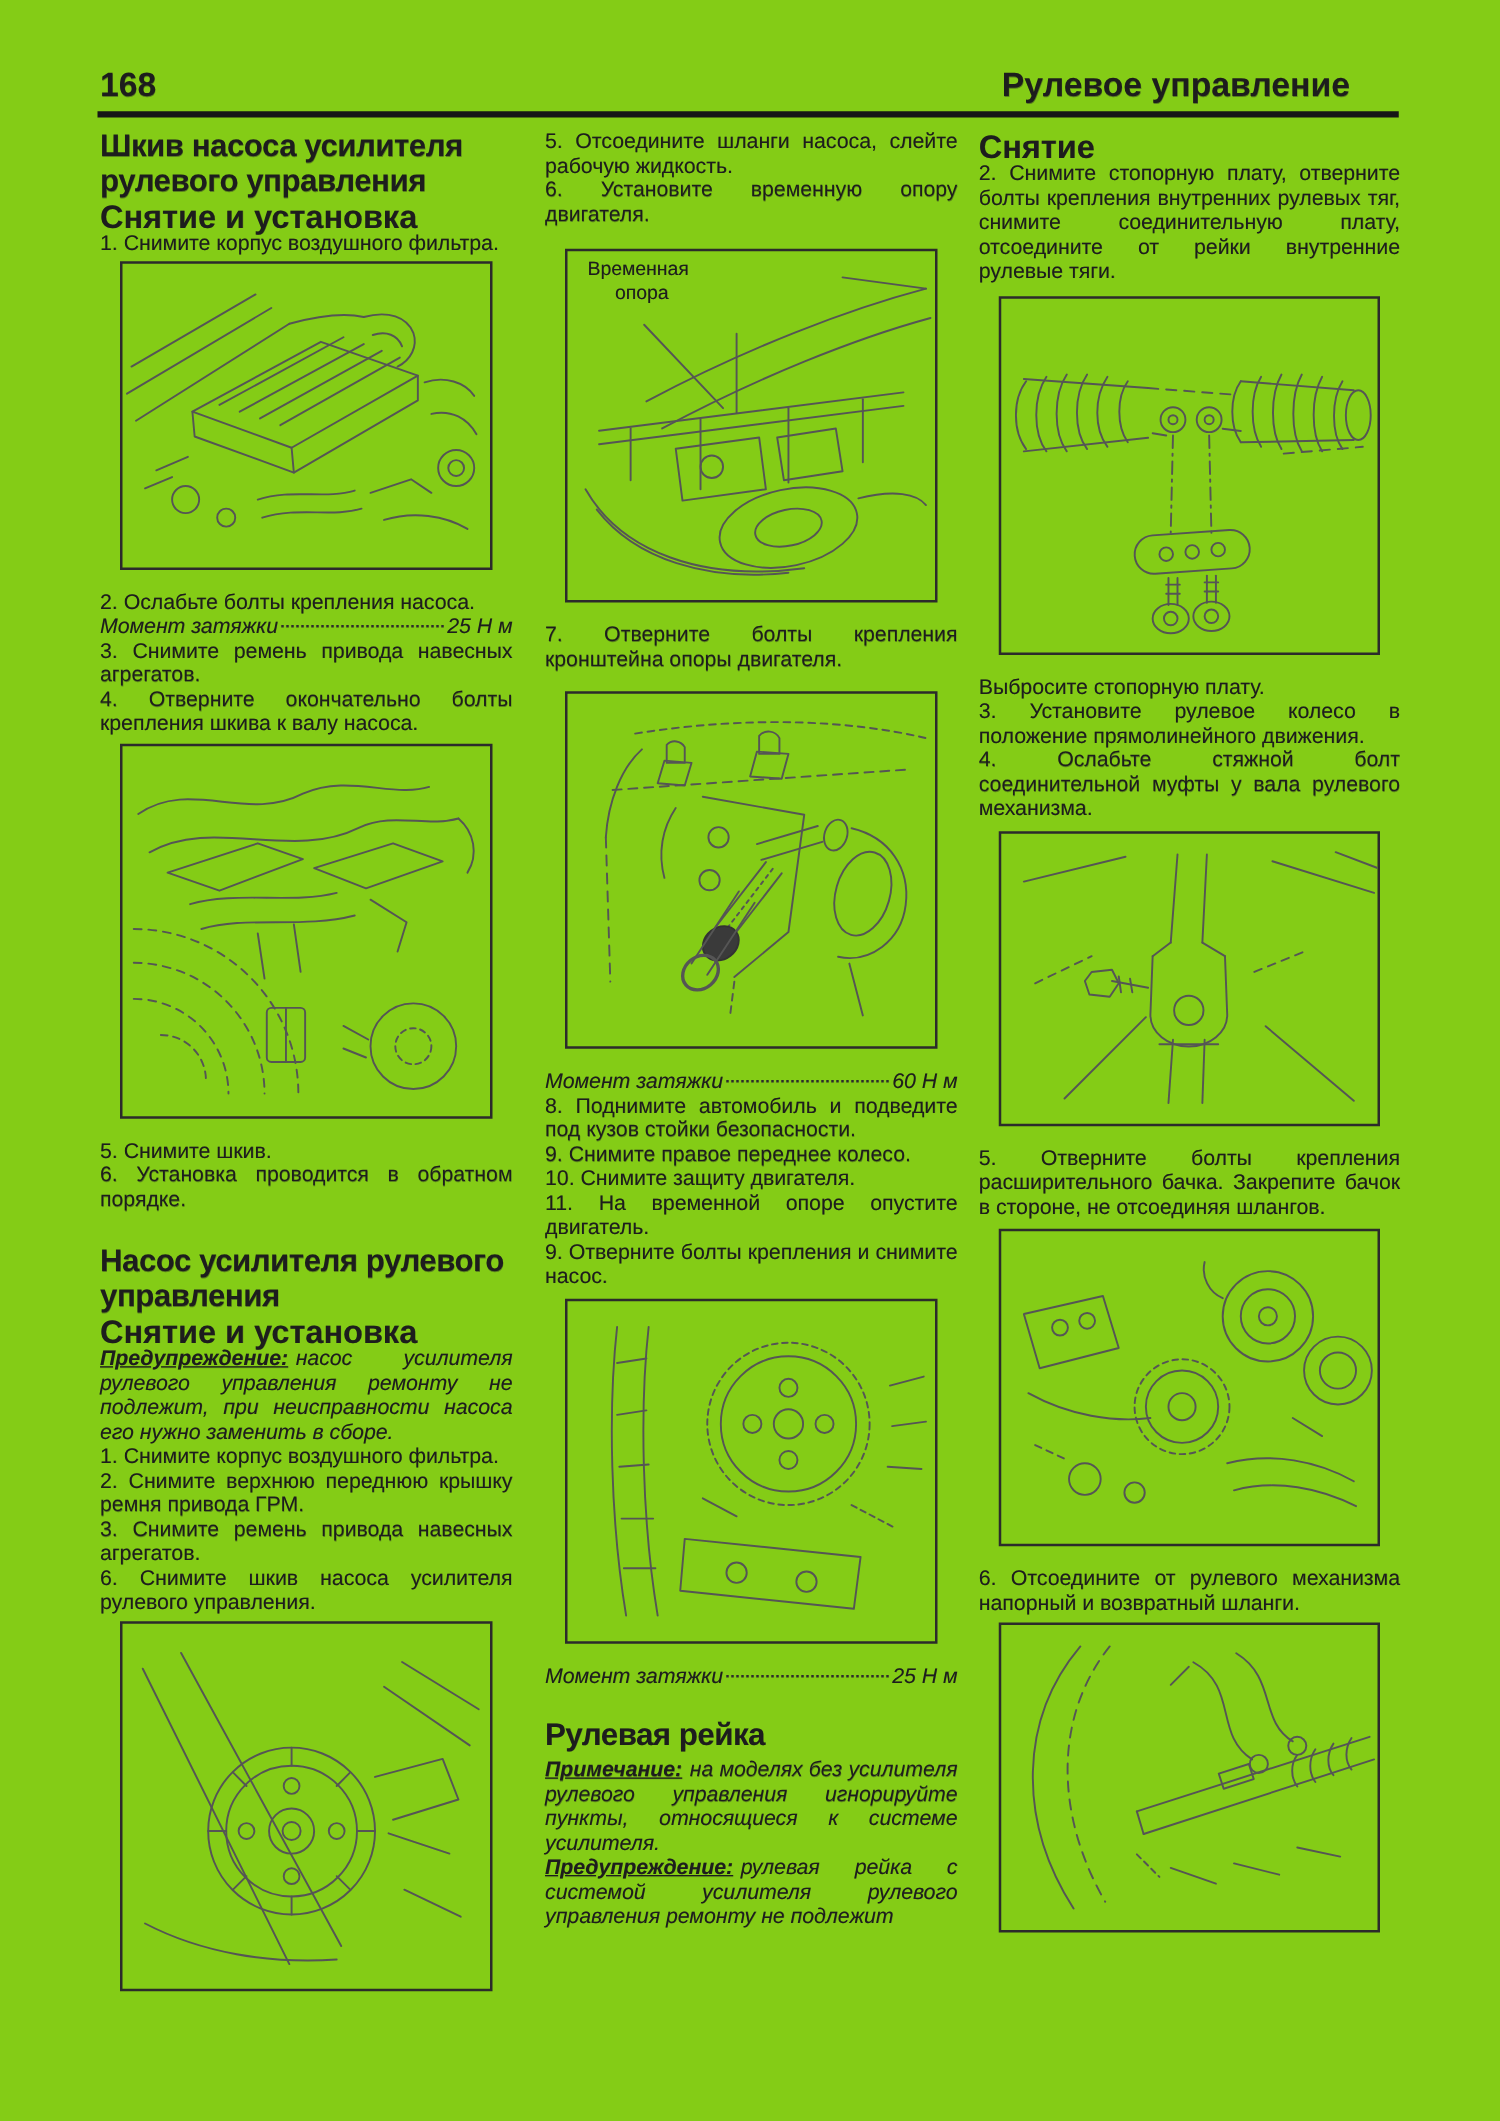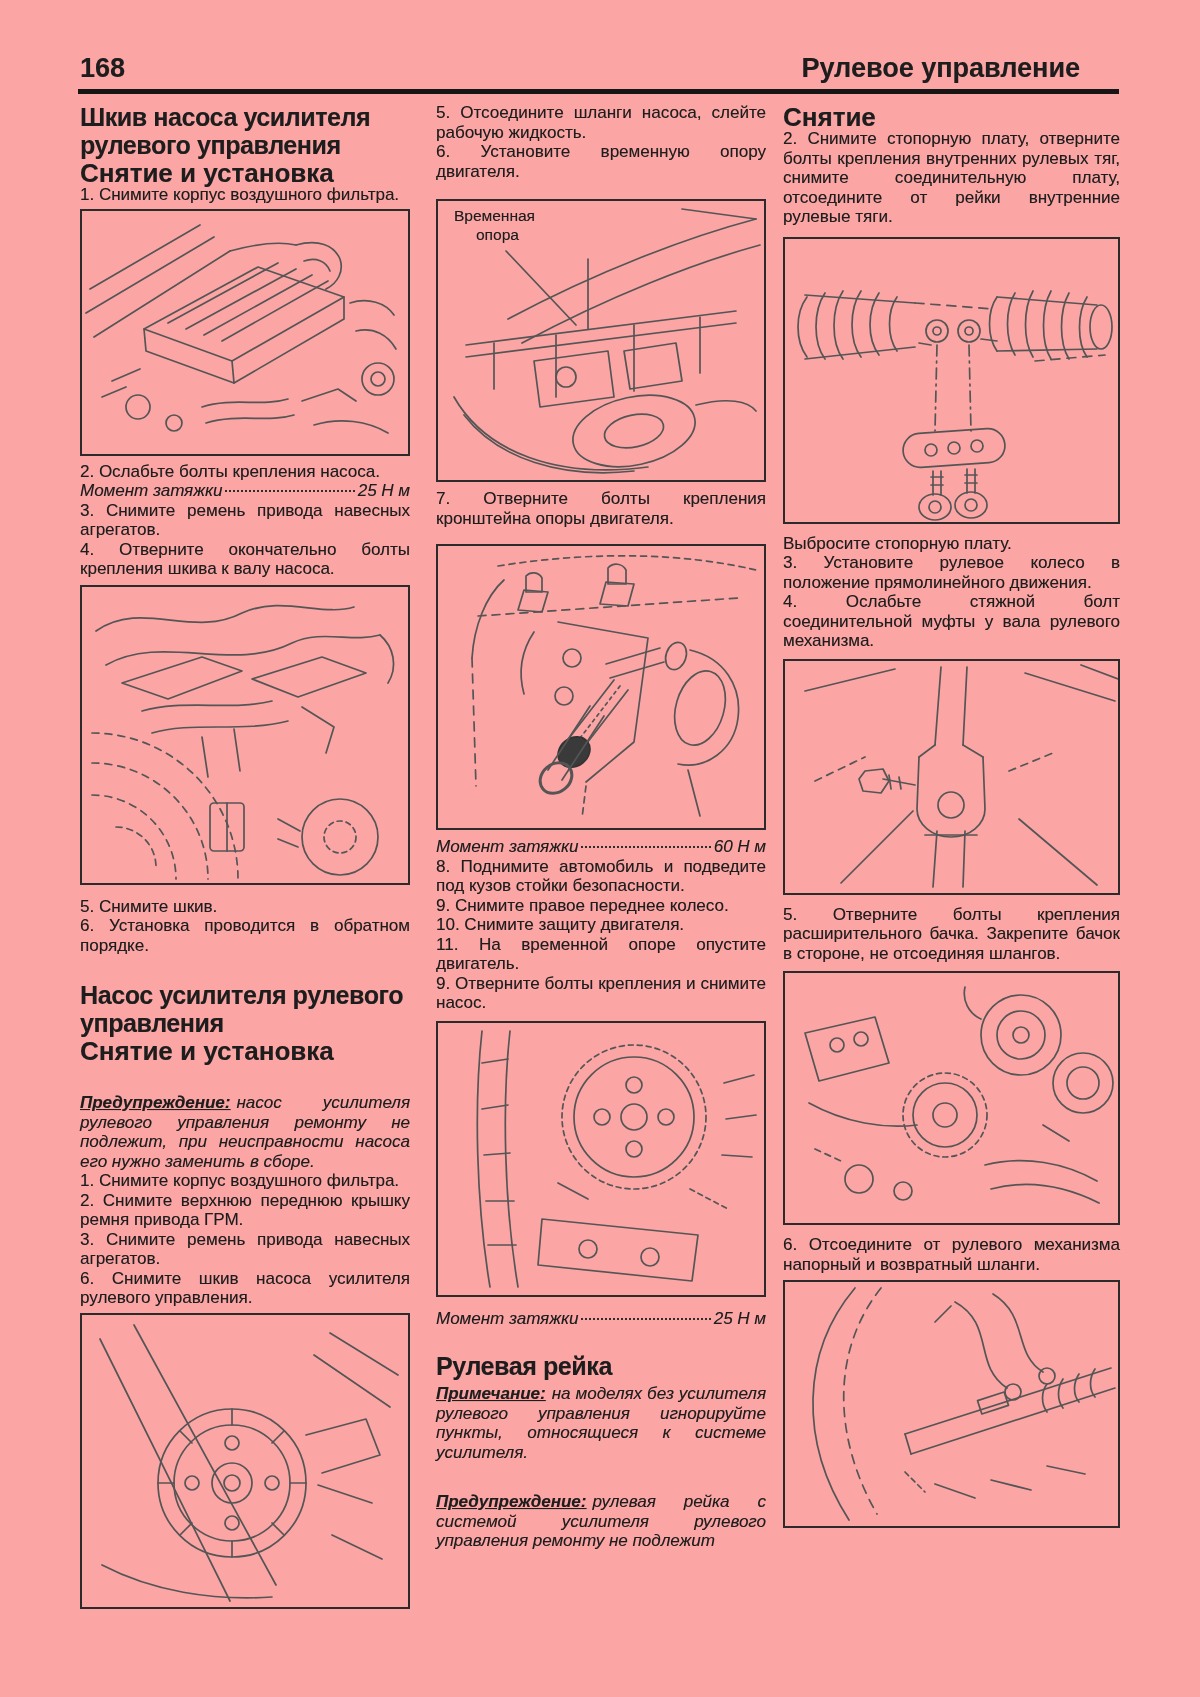--- a/index.html
+++ b/index.html
@@ -1,40 +1,40 @@
 <!DOCTYPE html>
 <html><head>
 <meta charset="utf-8">
 <style>
   html,body { margin:0; padding:0; background:#d8d6d2; }
   .page {
     position:relative; width:1200px; height:1697px; margin:0 auto;
-    background:#fca5a5; color:#1d1d1d;
+    background:#84cc16; color:#1d1d1d;
     font-family:"Liberation Sans", sans-serif;
     overflow:hidden;
     text-shadow:0.25px 0.25px 0.35px rgba(40,40,40,0.45);
   }
   .pagenum { position:absolute; left:80px; top:53px; font-size:27px; font-weight:bold; }
   .pagetitle { position:absolute; left:80px; top:53px; width:1000px; text-align:right; font-size:27px; font-weight:bold; }
   .rule { position:absolute; left:78px; top:89px; width:1041px; height:5px; background:#161616; }
 
   .col { position:absolute; top:100px; }
   #col1 { left:80px;  width:330px; }
   #col2 { left:436px; width:330px; }
   #col3 { left:783px; width:337px; }
 
   .h1 { font-size:25px; line-height:28px; font-weight:bold; letter-spacing:-0.4px; margin:0; }
   .h2 { font-size:26px; line-height:24px; font-weight:bold; margin:0; }
   .body { font-size:17px; line-height:19.5px; text-align:justify; margin:0; }
-  .ital { font-style:italic;margin-top:30px; }
+  .ital { font-style:italic; }
   .lead { font-style:italic; font-weight:bold; text-decoration:underline; margin-right:6px; }
   .torque { display:flex; align-items:baseline; font-style:italic; font-size:17px; line-height:19.5px; }
   .torque .dots { flex:1; border-bottom:2px dotted #2c2c2c; transform:translateY(-4px); margin:0 3px; min-width:16px; }
 
-  .fig { position:relative; margin:0; border:2px solid #2b2b2b; background:transparent; }
+  .fig { position:relative; margin:16px; border:2px solid #2b2b2b; background:transparent; }
   .fig svg { display:block; width:100%; height:100%; }
   .figlabel { position:absolute; left:16px; top:5px; font-size:15.5px; line-height:19px; color:#1d1d1d; }
   .figlabel .l2 { display:block; padding-left:22px; }
 
   
   .mt2{margin-top:2px}.mt3{margin-top:3px}.mt4{margin-top:4px}.mt5{margin-top:5px}
   .mt6{margin-top:6px}.mt7{margin-top:7px}.mt8{margin-top:8px}.mt10{margin-top:10px}
   .mt12{margin-top:12px}.mt14{margin-top:10px}.mt16{margin-top:16px}.mt18{margin-top:18px}
   .mt24{margin-top:24px}.mt26{margin-top:26px}
 </style>

